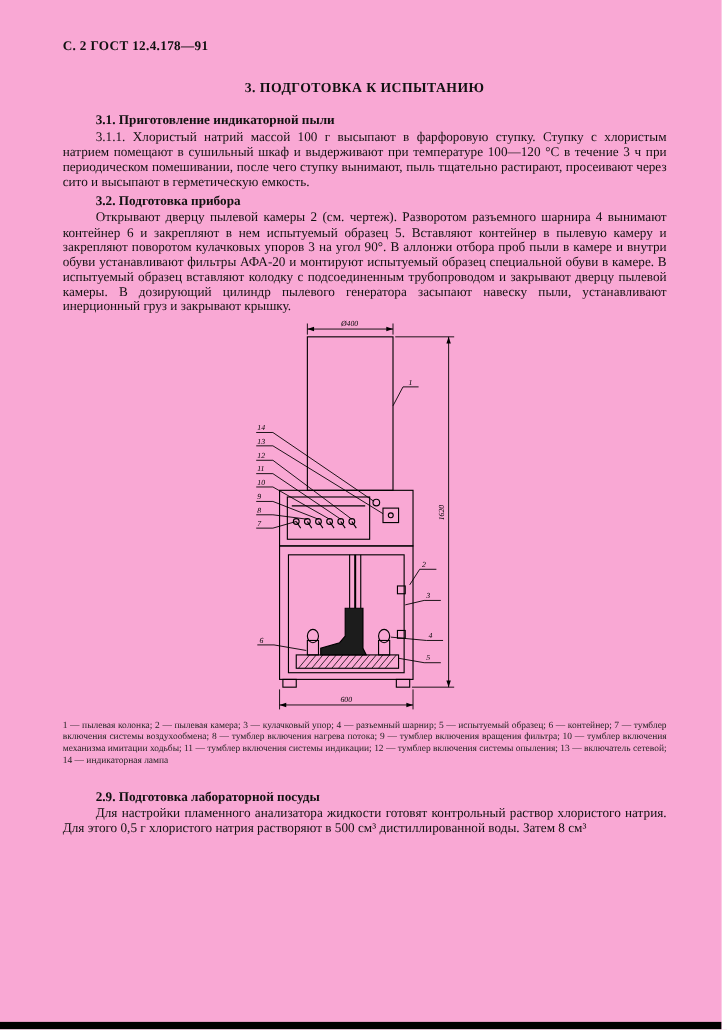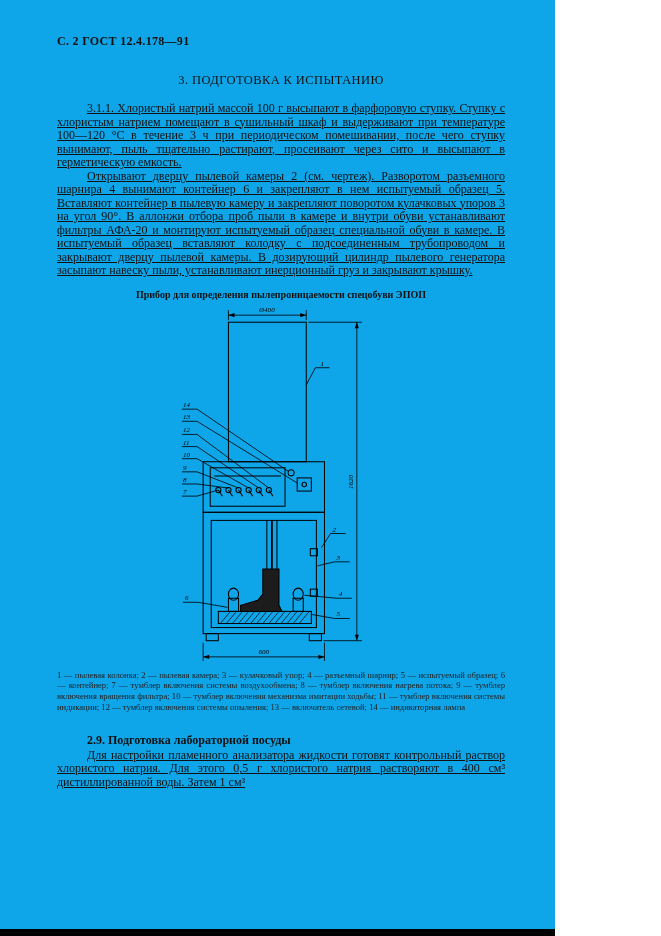--- a/index.html
+++ b/index.html
@@ -1,51 +1,52 @@
 <!DOCTYPE html>
 <html><head>
 <meta charset="utf-8">
 <style>
   * { box-sizing: border-box; }
   html, body { margin: 0; padding: 0; background: #ffffff; }
   .page {
-    width: 555px; height: 936px; position: relative; overflow: hidden;
-    background: #0ea5e9; color: #111;
+    width: 656px; height: 936px; position: relative; overflow: hidden;
+    background: #f9a8d4; color: #111;
     font-family: "Liberation Serif", "DejaVu Serif", serif;
   }
   .content { padding: 34px 50px 0 57px; }
   .running-header { font-size: 12px; font-weight: bold; letter-spacing: .3px; margin-bottom: 24px; }
-  .doc-title { text-align: center; font-weight: normal; font-size: 12.5px; letter-spacing: .4px; margin: 0 0 14px 0; }
+  .doc-title { text-align: center; font-weight: bold; font-size: 12.5px; letter-spacing: .4px; margin: 0 0 14px 0; }
   .subheading { font-size: 12px; font-weight: bold; text-indent: 30px; margin: 3px 0 1px 0; }
-  .para { font-size: 12px; line-height: 13.5px; text-align: justify; text-indent: 30px; margin: 0; text-decoration: underline; }
+  .para { font-size: 12px; line-height: 13.5px; text-align: justify; text-indent: 30px; margin: 0; }
   .fig-caption { text-align: center; font-weight: bold; font-size: 10px; margin: 11px 0 2px 0; }
   .figure-wrap { text-align: center; line-height: 0; }
   .figure-svg { display: inline-block; }
   .fig-text text {
     font-size: 7px; font-style: italic; fill: #000;
     font-family: "Liberation Serif", "DejaVu Serif", serif;
   }
   .legend { font-size: 8.6px; line-height: 10.8px; text-align: justify; margin: 2px 0 20px 0; color: #222; }
   .scan-bar { position: absolute; left: 0; bottom: 0; width: 100%; height: 7px; background: #000; }
 </style>
 </head>
 <body>
 
 <div class="page">
   <div class="content">
 
     <div class="running-header">С. 2 ГОСТ 12.4.178—91</div>
 
     <div class="doc-title">3. ПОДГОТОВКА К ИСПЫТАНИЮ</div>
 
+    <div class="subheading">3.1. Приготовление индикаторной пыли</div>
     <p class="para">3.1.1. Хлористый натрий массой 100 г высыпают в фарфоровую ступку. Ступку с хлористым натрием помещают в сушильный шкаф и выдерживают при температуре 100—120 °С в течение 3 ч при периодическом помешивании, после чего ступку вынимают, пыль тщательно растирают, просеивают через сито и высыпают в герметическую емкость.</p>
 
+    <div class="subheading">3.2. Подготовка прибора</div>
     <p class="para">Открывают дверцу пылевой камеры 2 (см. чертеж). Разворотом разъемного шарнира 4 вынимают контейнер 6 и закрепляют в нем испытуемый образец 5. Вставляют контейнер в пылевую камеру и закрепляют поворотом кулачковых упоров 3 на угол 90°. В аллонжи отбора проб пыли в камере и внутри обуви устанавливают фильтры АФА-20 и монтируют испытуемый образец специальной обуви в камере. В испытуемый образец вставляют колодку с подсоединенным трубопроводом и закрывают дверцу пылевой камеры. В дозирующий цилиндр пылевого генератора засыпают навеску пыли, устанавливают инерционный груз и закрывают крышку.</p>
 
-    <div class="fig-caption">Прибор для определения пылепроницаемости спецобуви ЭПОП</div>
 
     <div class="figure-wrap">
       <svg class="figure-svg" viewBox="0 0 220 362" width="228" height="366" xmlns="http://www.w3.org/2000/svg">
 
         <g fill="none" stroke="#000" stroke-width="1">
           <rect x="58" y="20" width="77" height="138"></rect>
           <rect x="33" y="158" width="120" height="50"></rect>
           <rect x="40" y="164" width="74" height="38"></rect>
           <line x1="44" y1="172" x2="110" y2="172"></line>
           <circle cx="120" cy="169" r="3"></circle>
@@ -181,18 +182,18 @@
           <text x="165" y="311">5</text>
           <text x="15" y="295">6</text>
         </g>
       </svg>
     </div>
 
     <div class="legend">1 — пылевая колонка; 2 — пылевая камера; 3 — кулачковый упор; 4 — разъемный шарнир; 5 — испытуемый образец; 6 — контейнер; 7 — тумблер включения системы воздухообмена; 8 — тумблер включения нагрева потока; 9 — тумблер включения вращения фильтра; 10 — тумблер включения механизма имитации ходьбы; 11 — тумблер включения системы индикации; 12 — тумблер включения системы опыления; 13 — включатель сетевой; 14 — индикаторная лампа</div>
 
     <div class="subheading">2.9. Подготовка лабораторной посуды</div>
 
-    <p class="para">Для настройки пламенного анализатора жидкости готовят контрольный раствор хлористого натрия. Для этого 0,5 г хлористого натрия растворяют в 400 см³ дистиллированной воды. Затем 1 см³</p>
+    <p class="para">Для настройки пламенного анализатора жидкости готовят контрольный раствор хлористого натрия. Для этого 0,5 г хлористого натрия растворяют в 500 см³ дистиллированной воды. Затем 8 см³</p>
 
   </div>
 
   <div class="scan-bar"></div>
 </div>
 
 </body></html>

